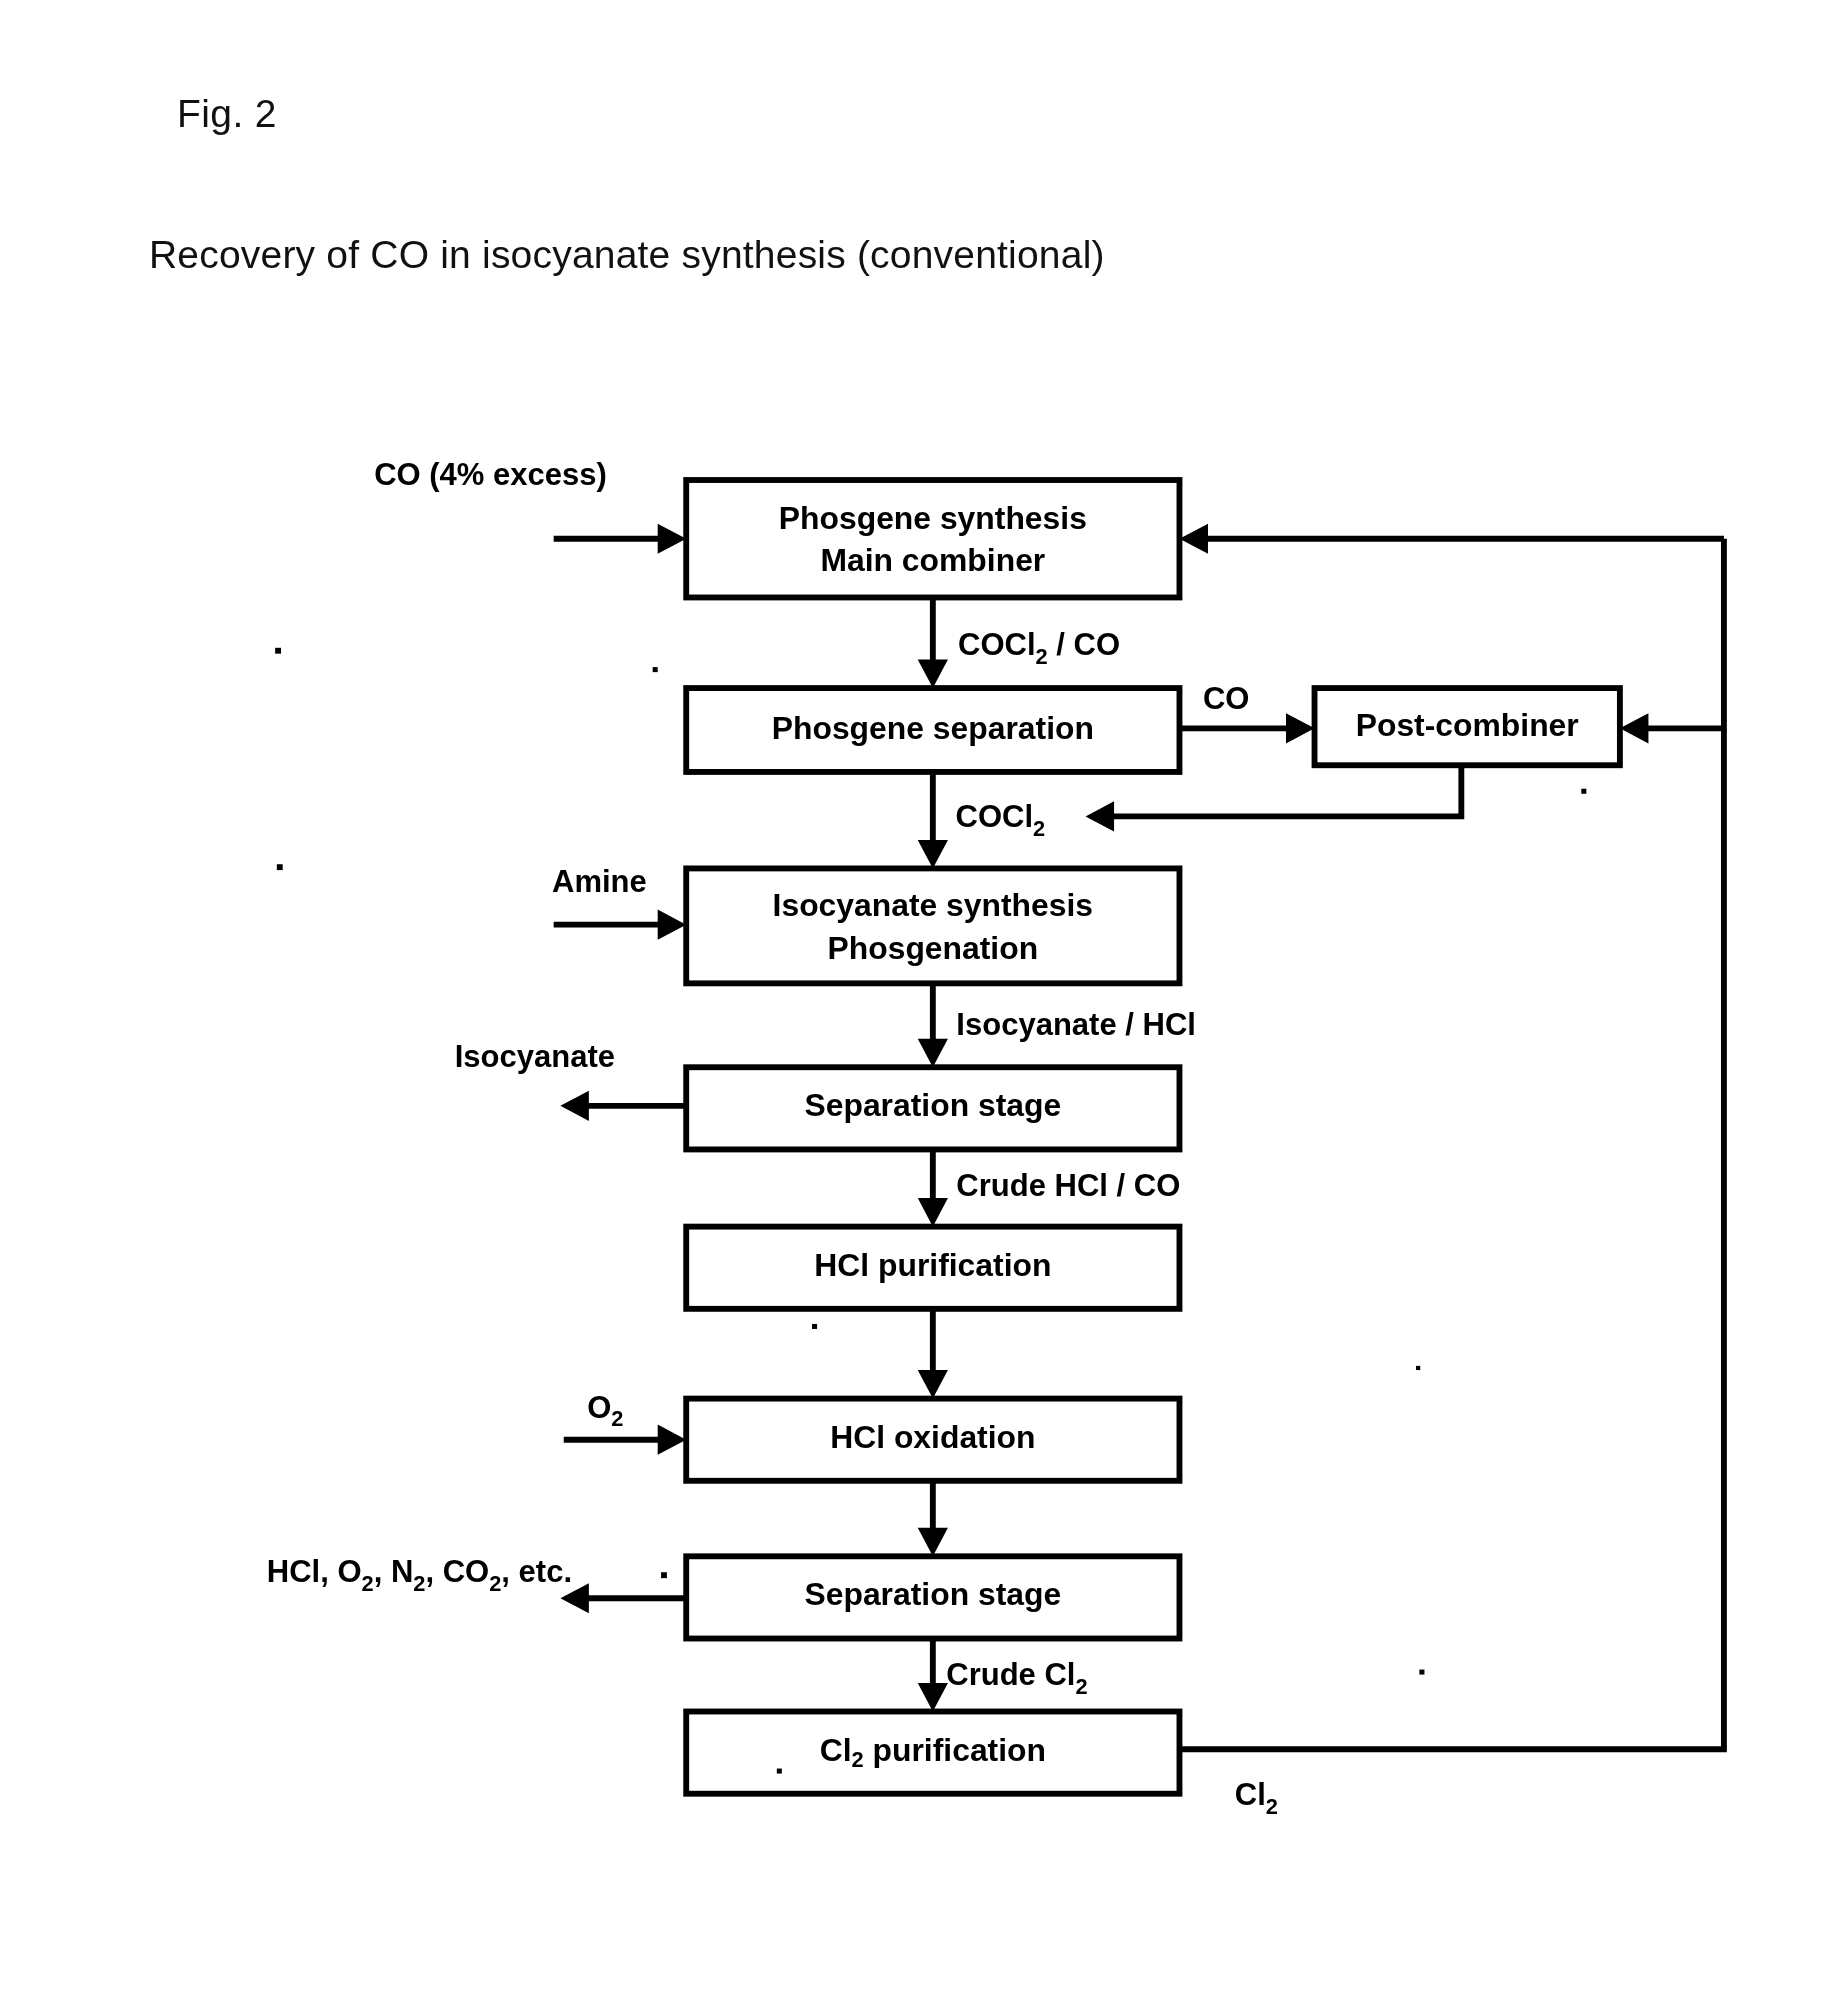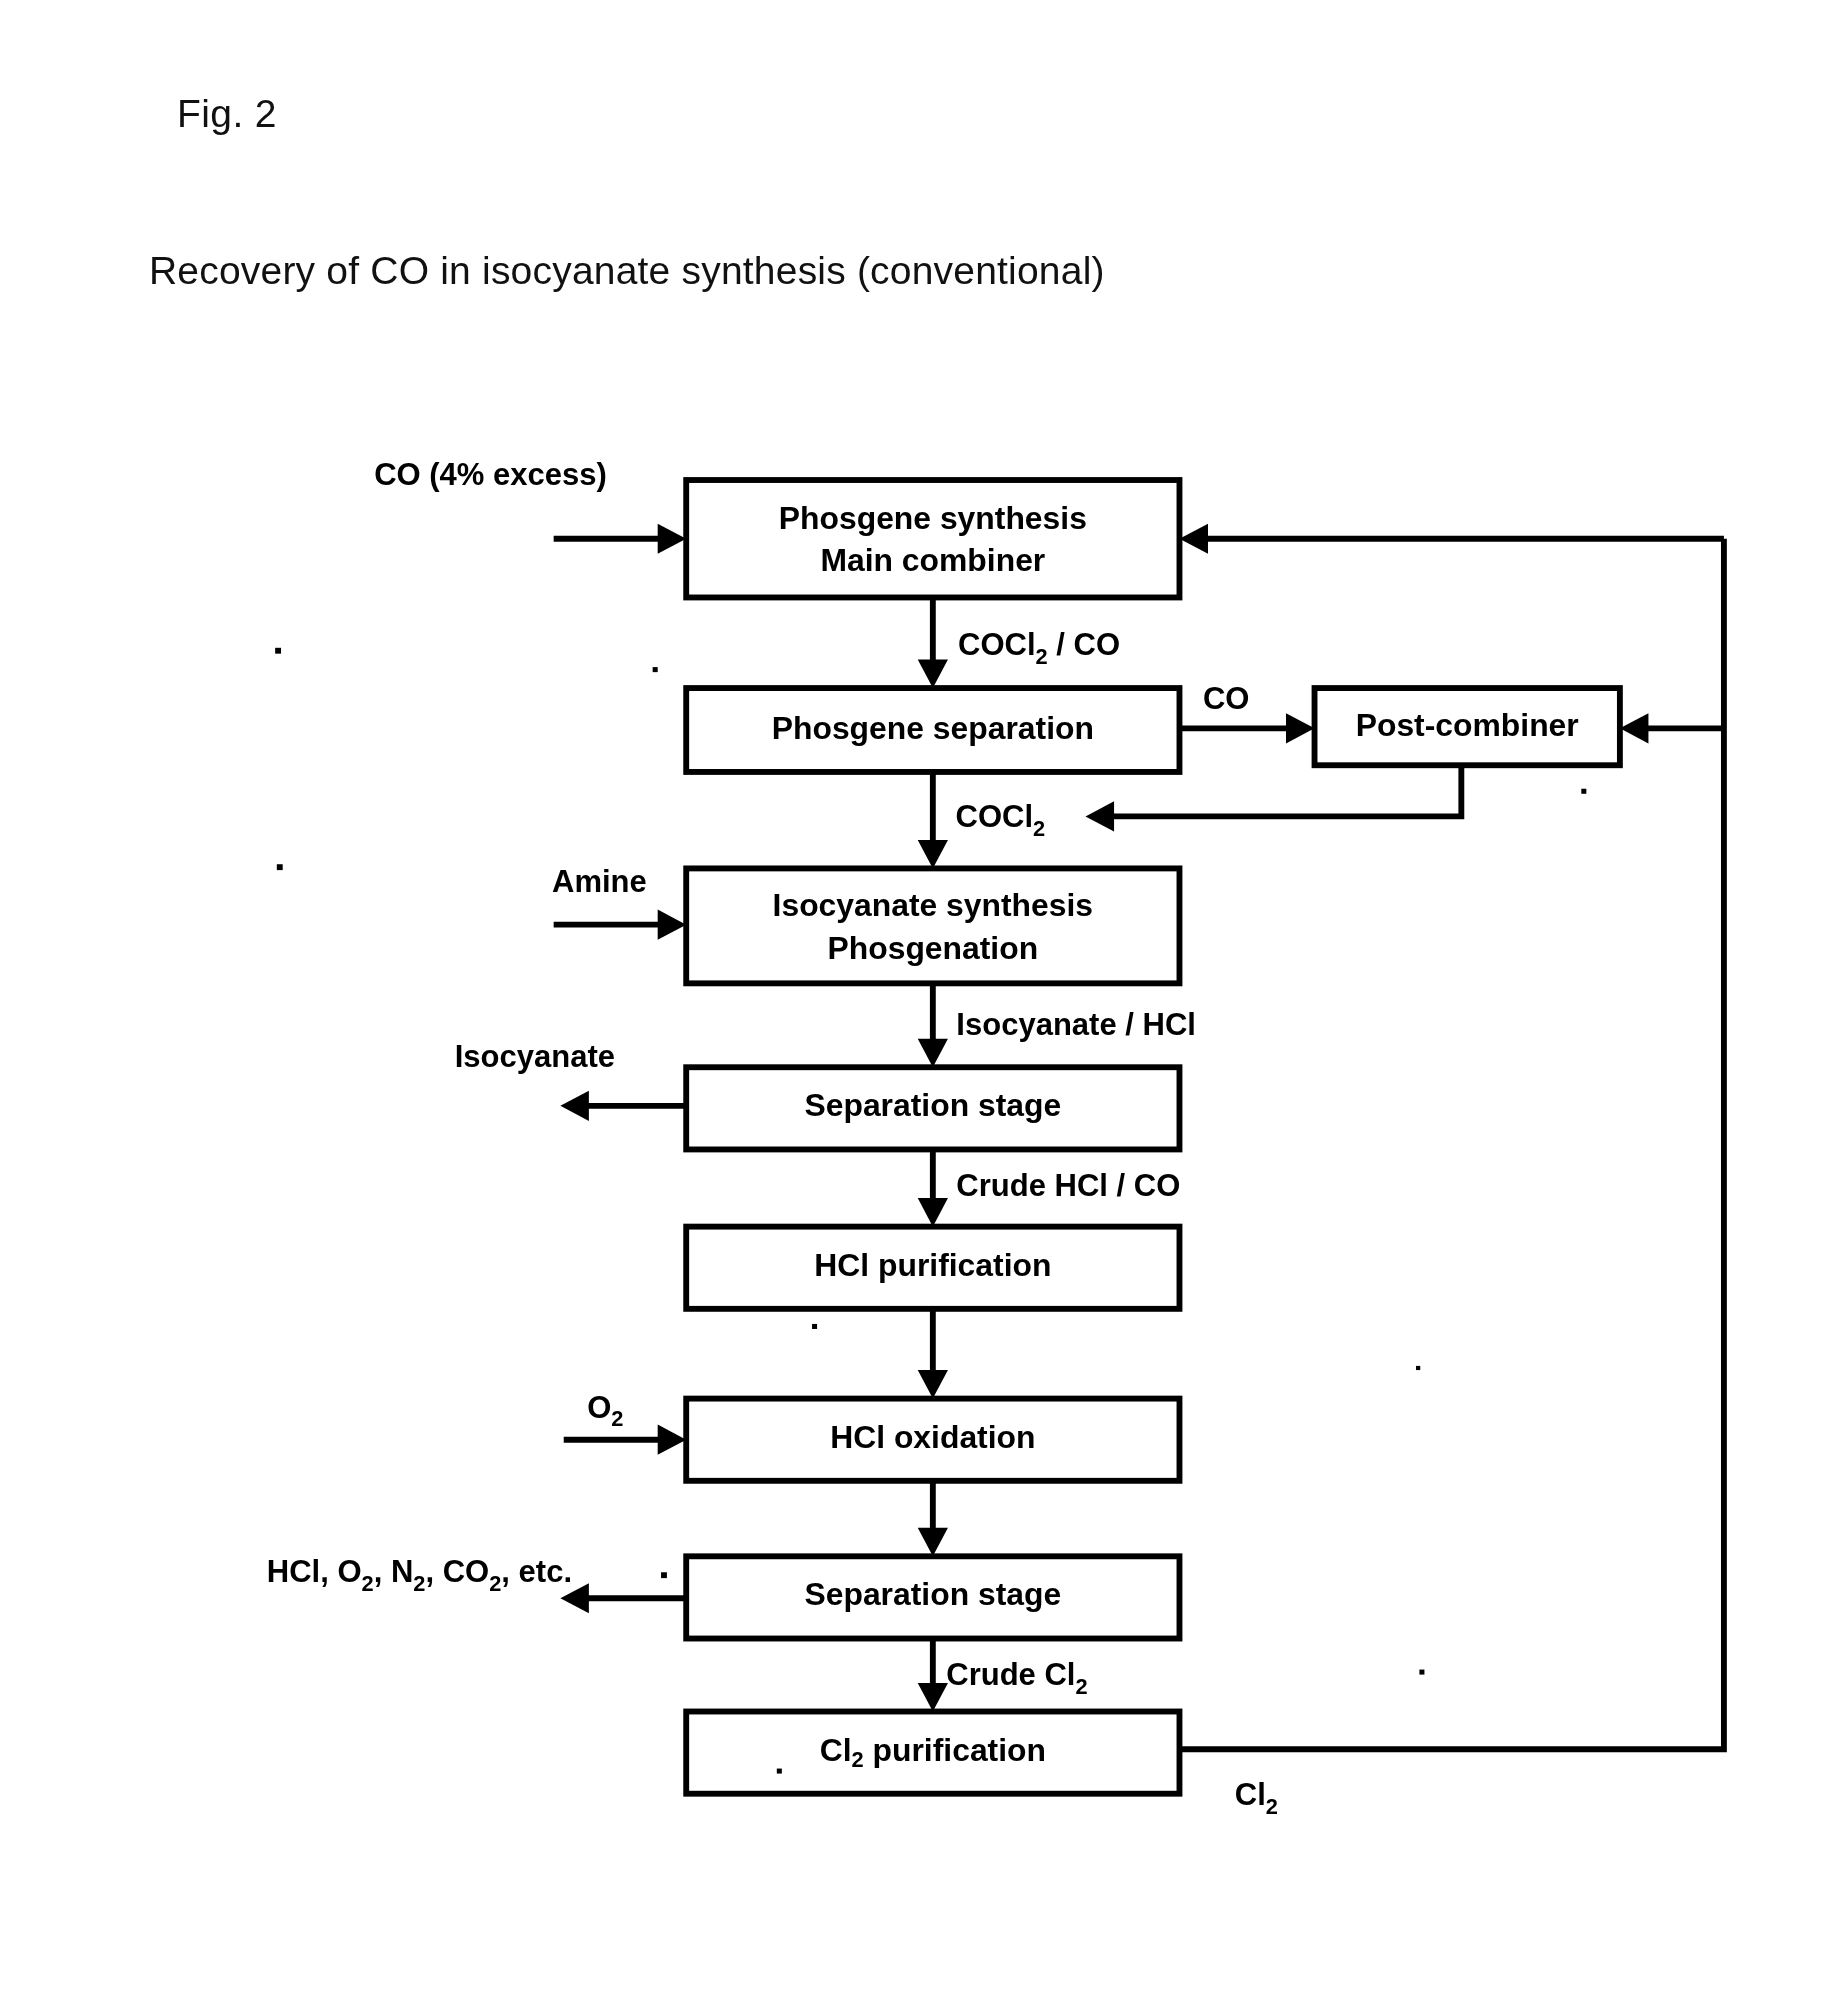--- a/index.html
+++ b/index.html
@@ -33,21 +33,20 @@
   }
   .fig-title {
     position: absolute;
     left: 149px;
     top: 233px;
     font-size: 39px;
     font-weight: 400;
     letter-spacing: 0.2px;
     color: #111111;
     white-space: nowrap;
-    margin-top: 16px;
   }
   #flow {
     position: absolute;
     left: 0;
     top: 0;
     width: 1838px;
     height: 2012px;
   }
   svg text {
     font-family: "Liberation Sans", sans-serif;

